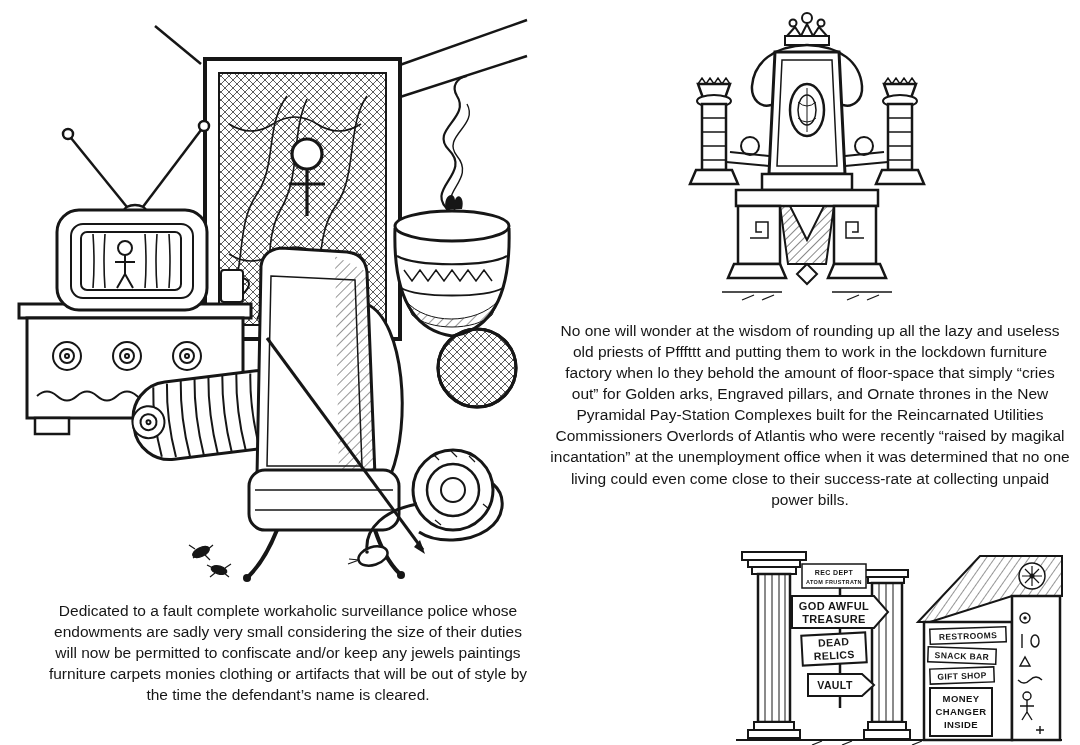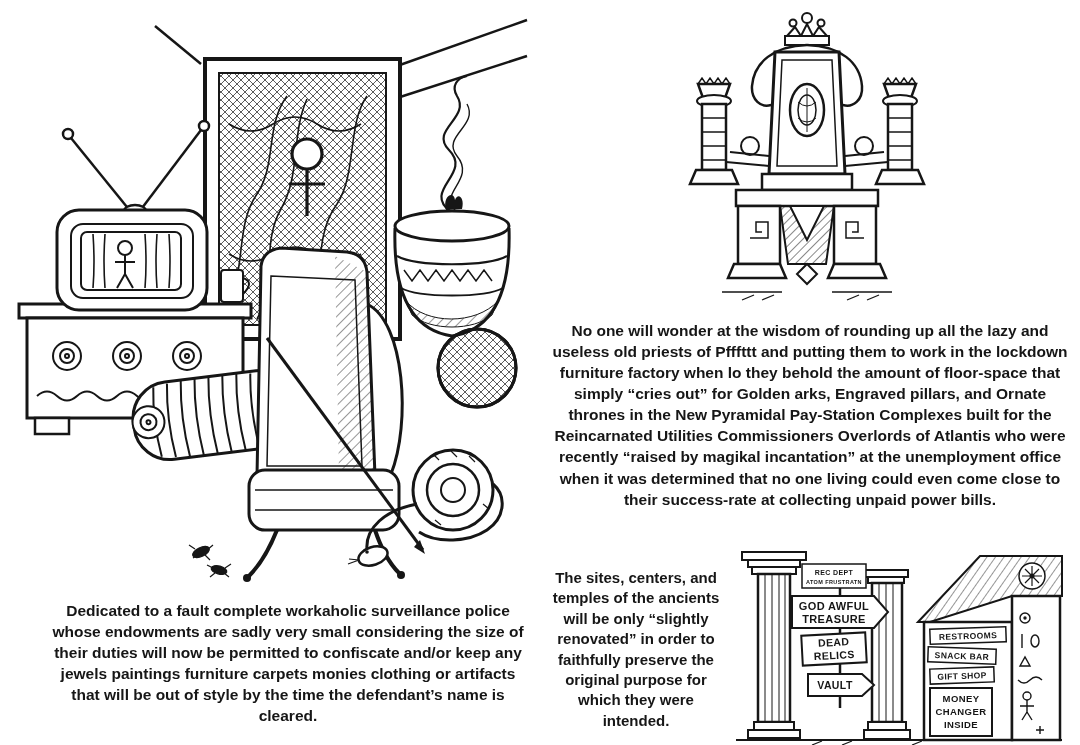--- a/index.html
+++ b/index.html
@@ -6,21 +6,21 @@
   .page{
     position:relative;width:1080px;height:745px;background:#ffffff;
     overflow:hidden;font-family:"Liberation Sans",sans-serif;color:#161616;
   }
   .art{position:absolute;margin:0;padding:0;}
   .art-furniture{left:5px;top:4px;}
   .art-throne{left:662px;top:6px;}
   .art-temple{left:722px;top:544px;}
   .caption{
     position:absolute;margin:0;text-align:center;
-    font-size:15.5px;line-height:1.36;color:#161616;font-weight:bold;
+    font-size:15.5px;line-height:1.36;color:#161616;
   }
   .cap-left{left:48px;top:600px;width:480px;}
   .cap-right{left:550px;top:320px;width:520px;}
   .cap-temple{left:552px;top:568px;width:168px;font-size:15px;}
   svg{display:block;}
   svg text{font-family:"Liberation Sans",sans-serif;fill:#161616;}
   .sign-txt{font-weight:700;letter-spacing:.4px;}
 </style>
 </head>
 <body>
@@ -250,21 +250,20 @@
         <path d="M72,258 h46 l6,14 h-58 Z" stroke-width="2.5"></path>
         <path d="M172,258 h46 l6,14 h-58 Z" stroke-width="2.5"></path>
         <path d="M145,258 l10,10 l-10,10 l-10,-10 Z" stroke-width="2"></path>
         <path d="M60,286 h60 M170,286 h60 M80,294 l12,-5 M100,294 l12,-5 M185,294 l12,-5 M205,294 l12,-5" fill="none" stroke-width="1.3"></path>
       </g>
     </svg>
   </figure>
 
   <p class="caption cap-right">No one will wonder at the wisdom of rounding up all the lazy and useless old priests of Pfffttt and putting them to work in the lockdown furniture factory when lo they behold the amount of floor-space that simply “cries out” for Golden arks, Engraved pillars, and Ornate thrones in the New Pyramidal Pay-Station Complexes built for the Reincarnated Utilities Commissioners Overlords of Atlantis who were recently “raised by magikal incantation” at the unemployment office when it was determined that no one living could even come close to their success-rate at collecting unpaid power bills.</p>
 
-  <p class="caption cap-temple">The sites, centers, and temples of the ancients will be only “slightly renovated” in order to faithfully preserve the original purpose for which they were intended.</p>
 
   <figure class="art art-temple">
     <svg width="345" height="205" viewBox="0 0 345 205">
       <defs>
         <pattern id="p-h" width="7" height="7" patternUnits="userSpaceOnUse" patternTransform="rotate(35)">
           <line x1="0" y1="0" x2="0" y2="7" stroke="#161616" stroke-width="0.9"></line>
         </pattern>
       </defs>
 
       <g stroke="#161616" fill="#ffffff">

